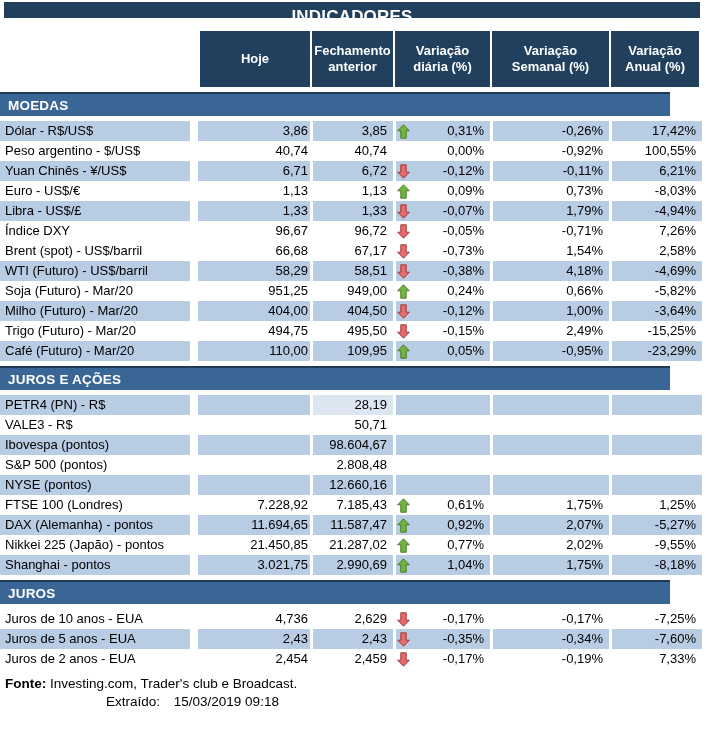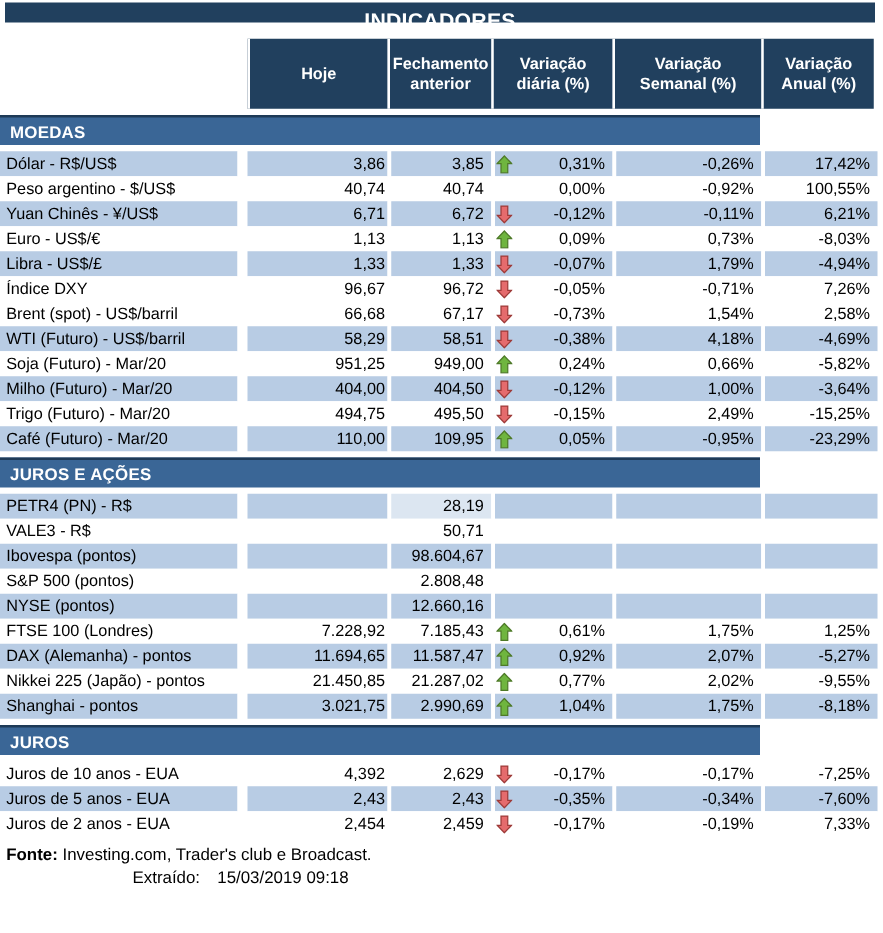--- a/index.html
+++ b/index.html
@@ -27,21 +27,21 @@
   .h-cell:first-of-type{border-left:none;}
   .h-hoje{width:112px;}
   .h-fech{width:83px;}
   .h-diaria{width:97px;}
   .h-semanal{width:119px;}
   .h-anual{width:90px;}
 
   .section-bar{
     margin-top:5px;border-top:2px solid #1E3A57;height:24px;line-height:24px;
     background:var(--midblue);color:#fff;font-weight:bold;
-    padding-left:8px;font-size:13.5px;width:608px;box-sizing:border-box;
+    padding-left:8px;font-size:13.5px;width:670px;box-sizing:border-box;
     margin-bottom:5px;letter-spacing:0.2px;
   }
   .row{display:flex;height:20px;line-height:20px;font-size:13px;border-radius:10px;}
   .cell{box-sizing:border-box;white-space:nowrap;overflow:hidden;}
   .c-label{width:190px;padding-left:5px;text-align:left;}
   .c-gap{width:8px;background:#fff !important;}
   .c-sep{width:3px;background:#fff !important;}
   .c-hoje{width:112px;text-align:right;padding-right:2px;}
   .c-fech{width:80px;text-align:right;padding-right:6px;}
   .c-diaria{width:94px;display:flex;align-items:center;}
@@ -472,21 +472,21 @@
         </div>
         <div class="cell c-sep"></div>
         <div class="cell c-semanal">1,75%</div>
         <div class="cell c-sep"></div>
         <div class="cell c-anual">-8,18%</div>
       </div>
       <div class="section-bar">JUROS</div>
       <div class="row shade-white">
         <div class="cell c-label">Juros de 10 anos - EUA</div>
         <div class="cell c-gap"></div>
-        <div class="cell c-hoje">4,392</div>
+        <div class="cell c-hoje">4,736</div>
         <div class="cell c-sep"></div>
         <div class="cell c-fech">2,629</div>
         <div class="cell c-sep"></div>
         <div class="cell c-diaria">
           <span class="arrow-slot">
             <svg width="13" height="15" viewBox="0 0 13 15" class="arrow-svg">
               <polygon points="6.5,14.2 12.3,8.2 9.2,8.2 9.2,0.8 3.8,0.8 3.8,8.2 0.7,8.2" fill="#E56B6D" stroke="#9E3B39" stroke-width="1"></polygon>
             </svg>
           </span>
           <span class="val">-0,17%</span>

